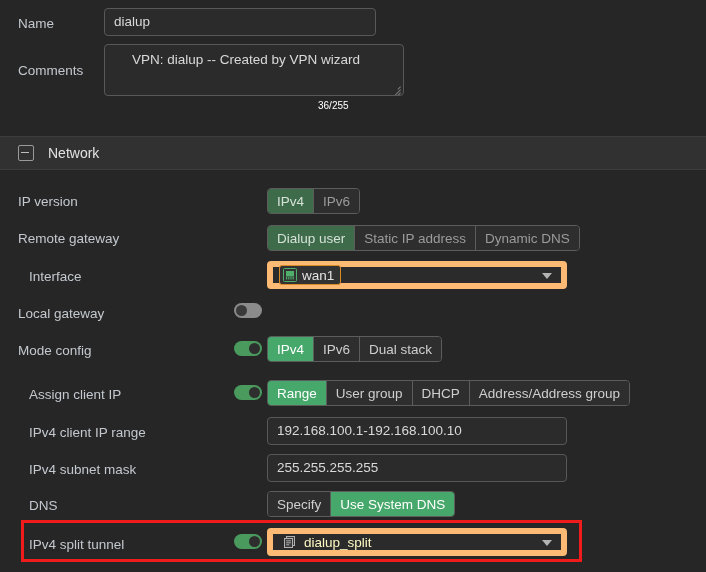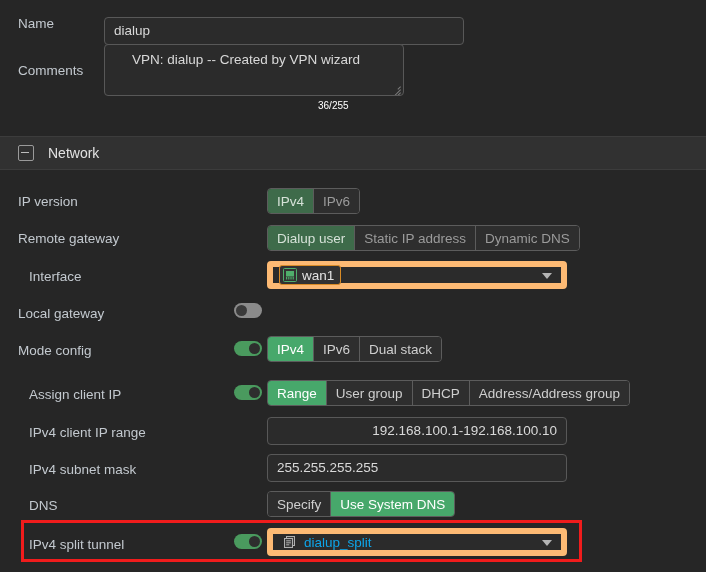--- a/index.html
+++ b/index.html
@@ -215,21 +215,21 @@
     background: #323232;
     height: 20px;
     box-sizing: border-box;
   }
   .chip .txt { font-size: 13.5px; color: #e3e3e3; }
   .plain-val {
     display: inline-flex;
     align-items: center;
     gap: 7px;
     font-size: 13.5px;
-    color: #0ea5e9;
+    color: #fef9c3;
     padding-left: 3px;
   }
 
   
   .ico { display: block; flex: 0 0 auto; }
 
   
   .annot {
     position: absolute;
     border: 3px solid #f01c1c;
@@ -238,21 +238,21 @@
     background: transparent;
   }
 </style>
 </head>
 <body>
 
 <div class="row" style="top:8px;height:30px;">
   <span class="label lvl0">Name</span>
 </div>
 <div class="ctrl" style="left:104px;top:8px;">
-  <div class="input" style="width:360px;margin-top:9px;">dialup</div>
+  <div class="input" style="width:272px;">dialup</div>
 </div>
 
 <div class="row" style="top:58px;height:24px;">
   <span class="label lvl0">Comments</span>
 </div>
 <div class="ctrl" style="left:104px;top:44px;">
   <div class="textarea" style="width:300px;height:52px;">
     <span>VPN: dialup -- Created by VPN wizard</span>
     <span class="resize-grip">
       <i style="width:12px;"></i>
@@ -347,21 +347,21 @@
     <span class="opt active">Range</span>
     <span class="opt">User group</span>
     <span class="opt">DHCP</span>
     <span class="opt">Address/Address group</span>
   </div>
 </div>
 
 <div class="row" style="top:418px;height:28px;">
   <span class="label lvl1">IPv4 client IP range</span>
 </div>
-<div class="ctrl" style="left:267px;top:417px;text-align:right;">
+<div class="ctrl" style="left:267px;top:417px;">
   <div class="input" style="width:300px;">192.168.100.1-192.168.100.10</div>
 </div>
 
 <div class="row" style="top:455px;height:28px;">
   <span class="label lvl1">IPv4 subnet mask</span>
 </div>
 <div class="ctrl" style="left:267px;top:454px;">
   <div class="input" style="width:300px;">255.255.255.255</div>
 </div>
 

